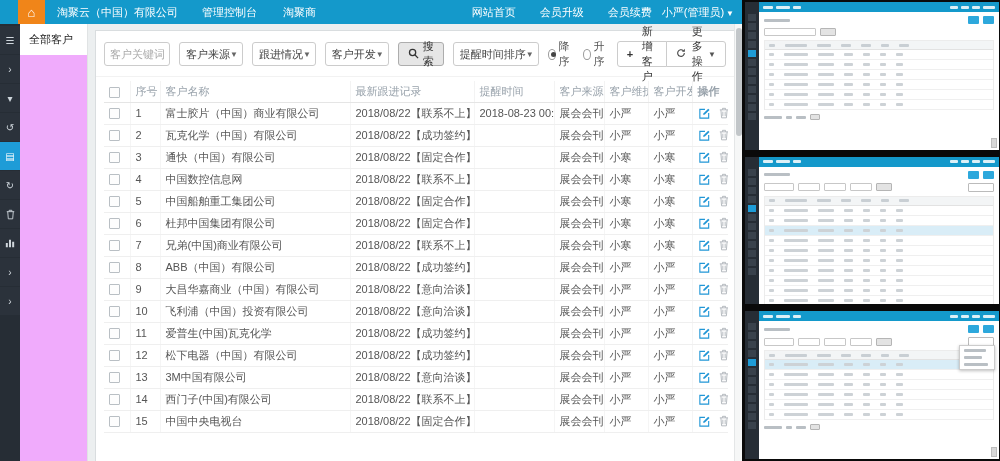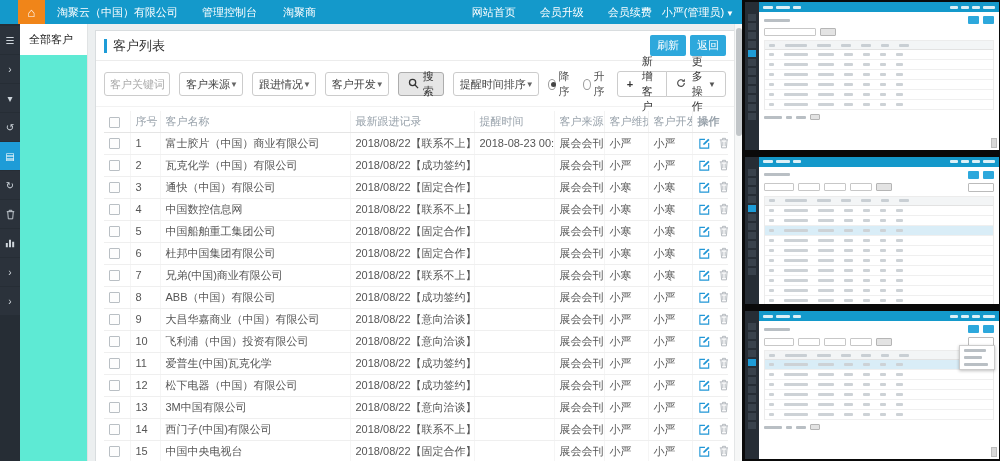--- a/index.html
+++ b/index.html
@@ -19,21 +19,21 @@
   .user-menu { margin-right:8px; white-space:nowrap; cursor:pointer; }
   .user-menu .caret { font-size:8px; margin-left:2px; }
 
   .body-row { flex:1; display:flex; min-height:0; }
   .rail { width:20px; background:#262d35; display:flex; flex-direction:column; padding-top:2px; }
   .rail-item { width:20px; height:28px; margin-bottom:1px; color:#cfd6dc; background:#2b323b;
     display:flex; align-items:center; justify-content:center; font-size:10px; cursor:pointer; }
   .rail-item.active { background:#1e9cd7; color:#fff; }
   .rail-item svg { display:block; }
 
-  .submenu { width:68px; background:#5eead4; border-right:1px solid #e0e3e4; padding-top:0; }
+  .submenu { width:68px; background:#f0abfc; border-right:1px solid #e0e3e4; padding-top:0; }
   .submenu-item { font-size:11px; color:#555; padding:8px 9px; cursor:pointer; white-space:nowrap; }
   .submenu-item.active { background:#fff; color:#222; }
 
   .content { flex:1; padding:6px 0 0 7px; min-width:0; }
   .panel { background:#fff; border:1px solid #d9dddf; height:455px; width:640px; }
   .panel-head { height:30px; display:flex; align-items:center; padding:0 8px; border-bottom:1px solid #ececec; }
   .accent { width:3px; height:14px; background:#1e9cd7; margin-right:6px; }
   .panel-title { font-size:13px; color:#333; }
   .head-btns { margin-left:auto; display:flex; gap:4px; }
   .btn-cyan { background:#2da8dc; color:#fff; border:none; font-size:11px; padding:3px 7px;
@@ -146,28 +146,20 @@
           <div class="rail-item">›</div>
           <div class="rail-item">›</div>
         </aside>
 
       <aside class="submenu">
           <div class="submenu-item active">全部客户</div>
         </aside>
 
       <main class="content">
         <div class="panel">
-          <div class="panel-head">
-            <span class="accent"></span>
-            <span class="panel-title">客户列表</span>
-            <div class="head-btns">
-              <button class="btn-cyan">刷新</button>
-              <button class="btn-cyan">返回</button>
-            </div>
-          </div>
 
           <div class="filter-row">
             <input class="f-input" placeholder="客户关键词" style="">
             <div class="f-select">
                 <span>客户来源</span>
                 <span class="caret">▼</span>
               </div>
             <div class="f-select">
                 <span>跟进情况</span>
                 <span class="caret">▼</span>

